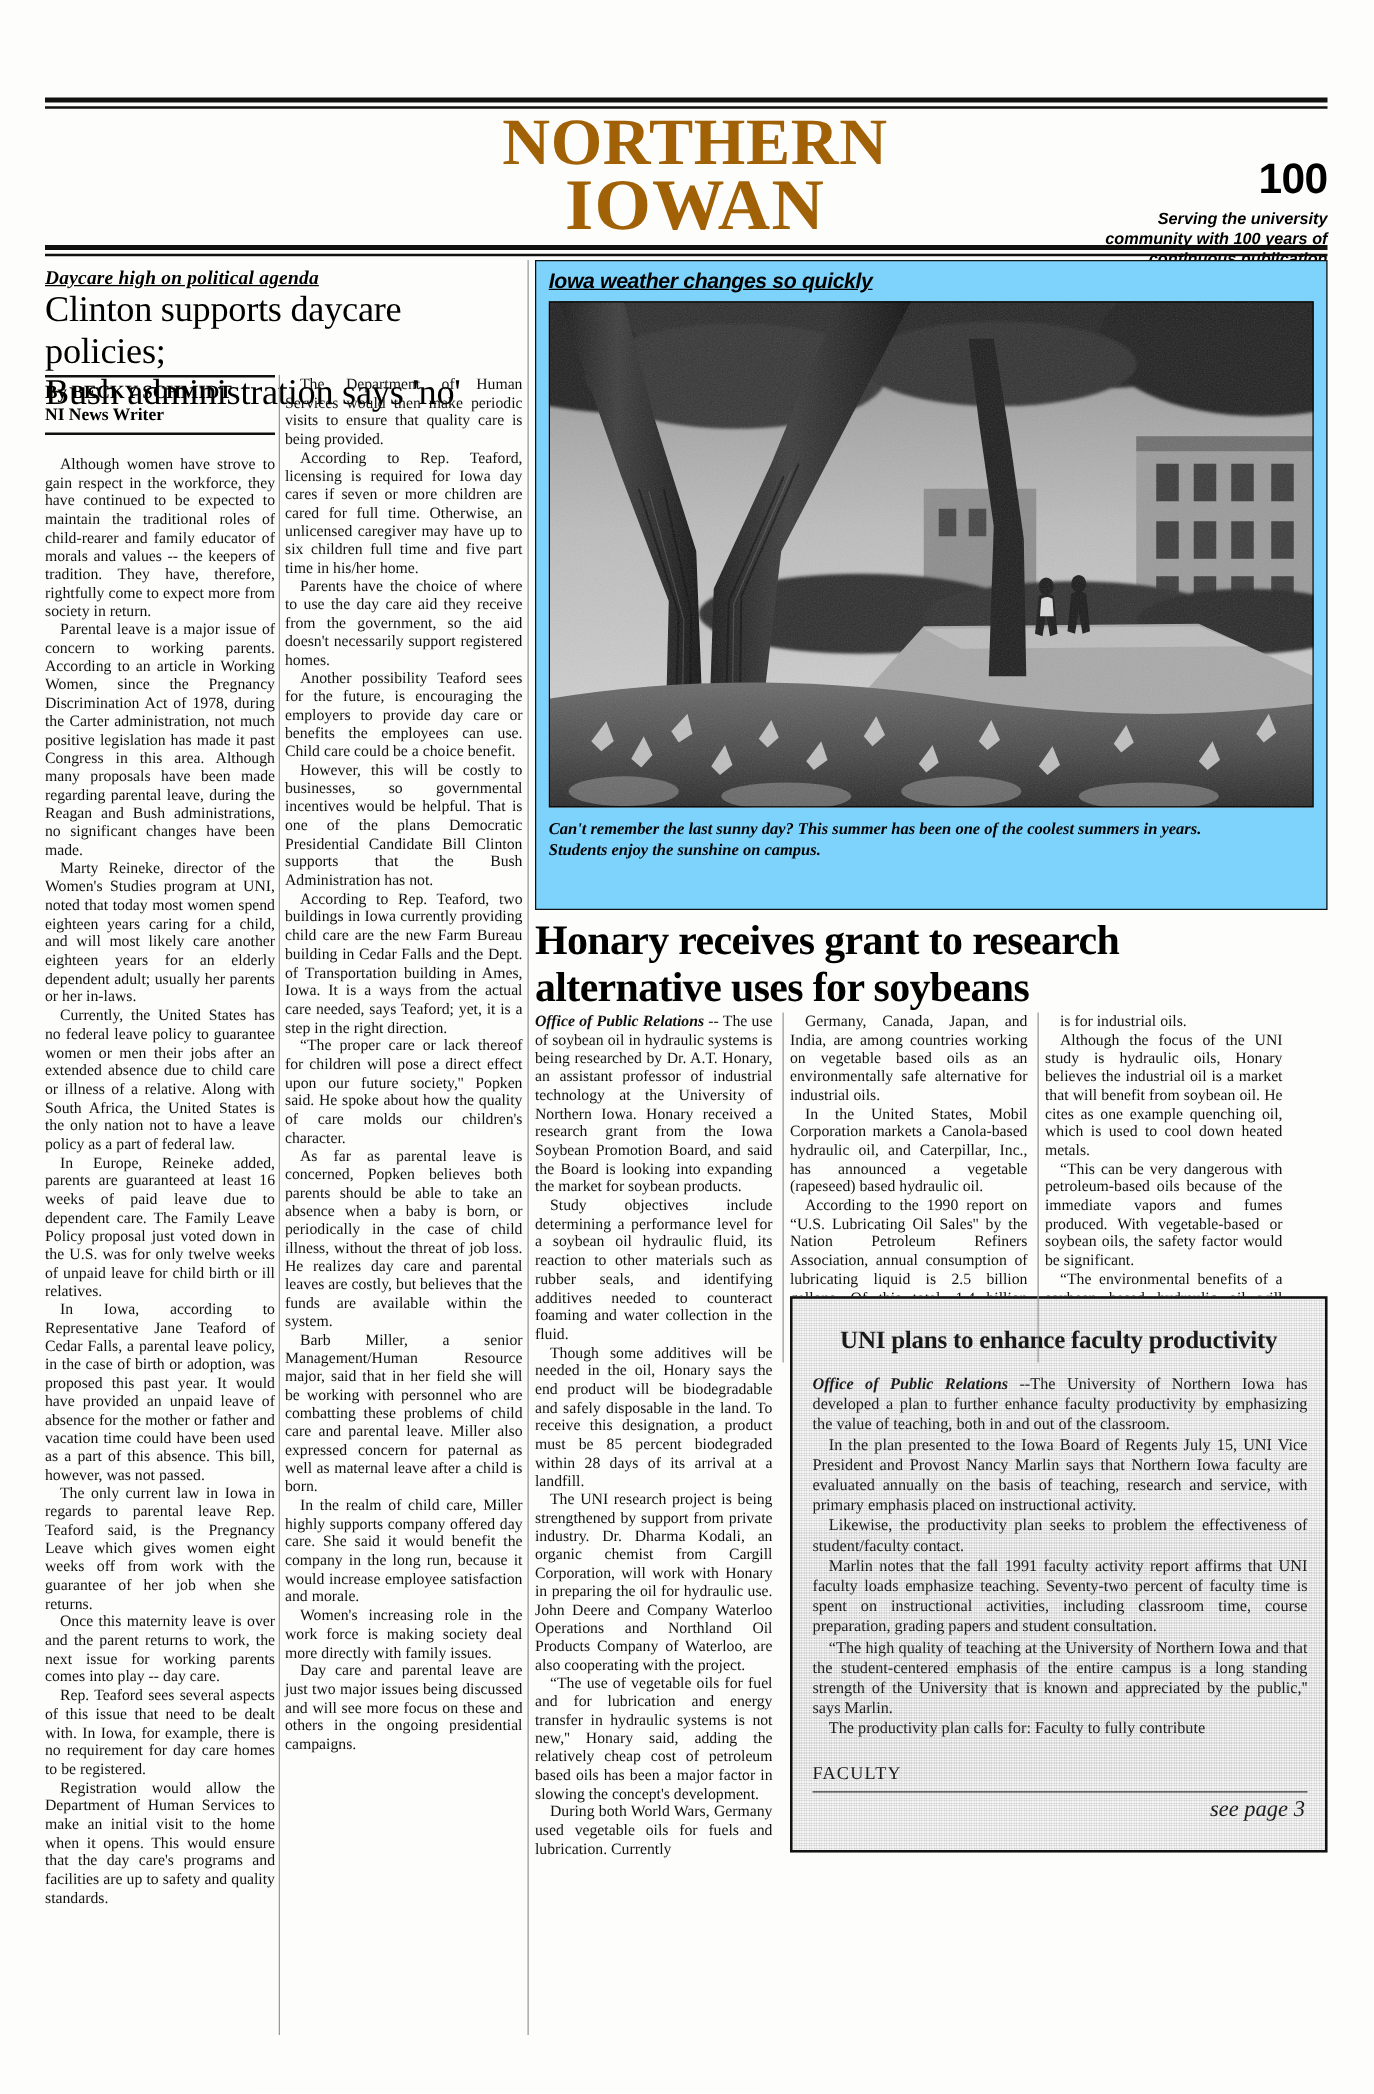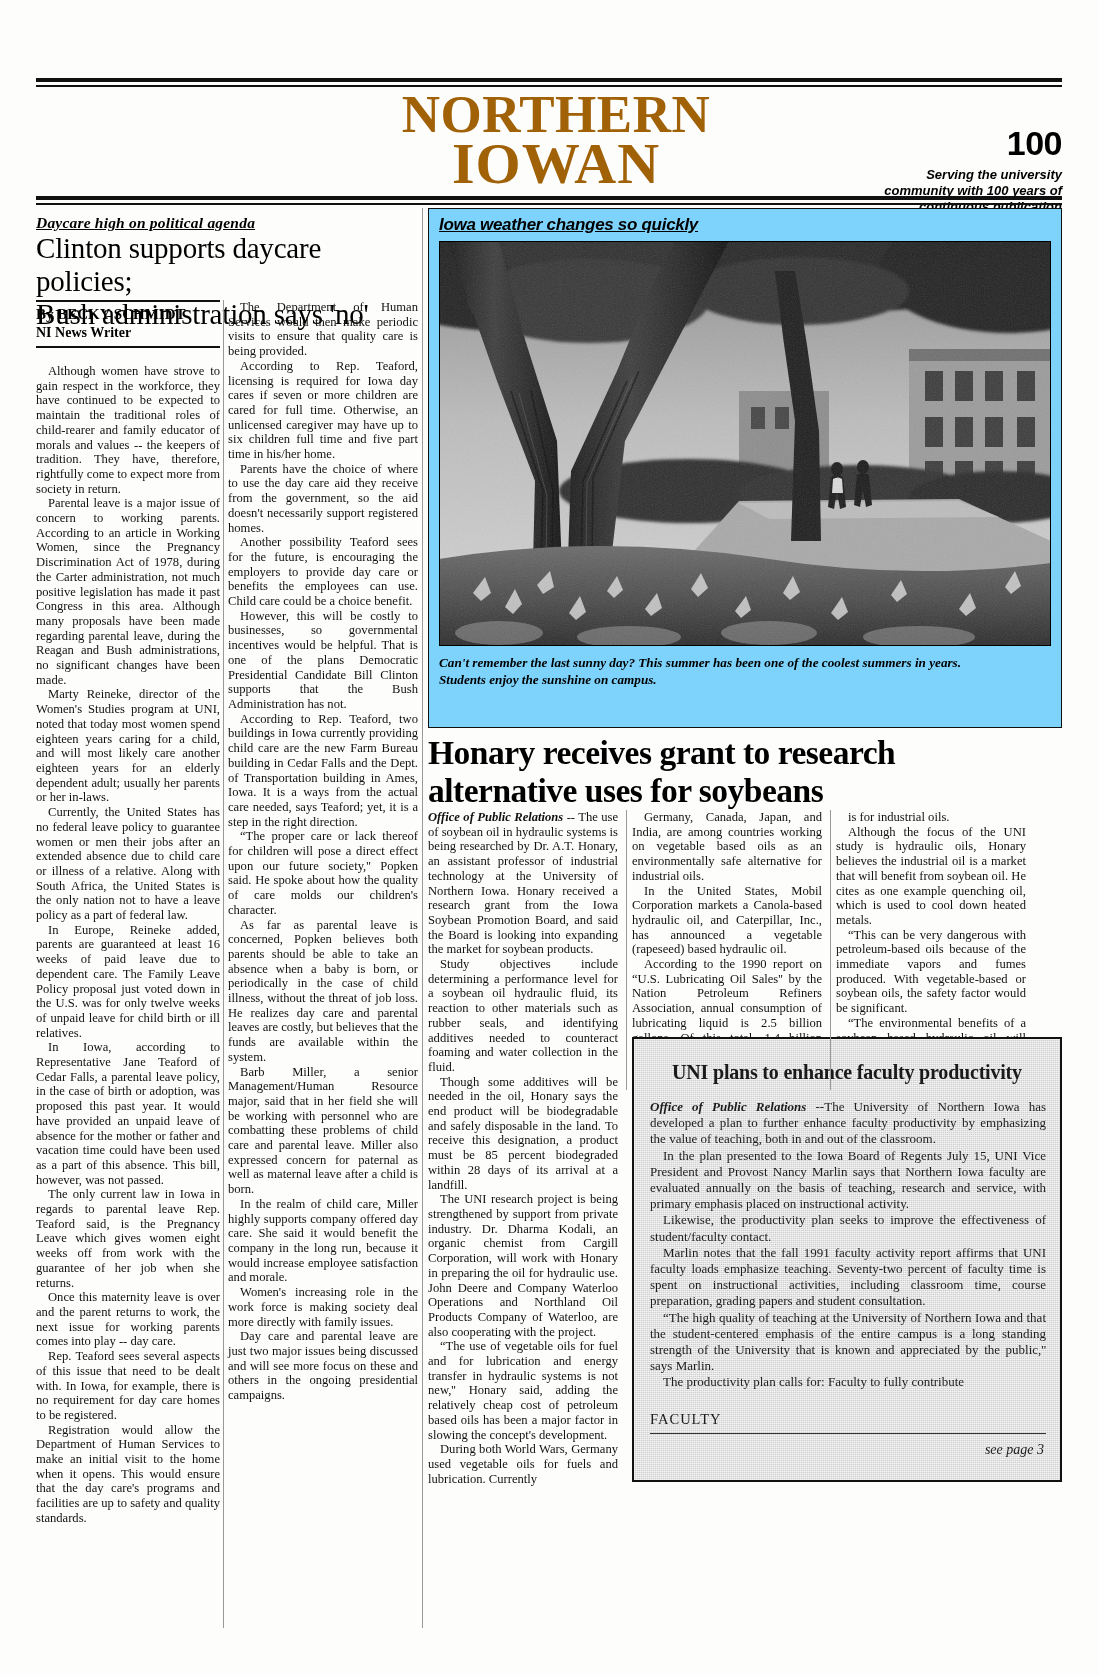--- a/index.html
+++ b/index.html
@@ -274,21 +274,21 @@
     width: 396px;
     height: 1.5px;
     background: #333;
   }
   .gray-seepage {
     position: absolute;
     right: 16px;
     bottom: 22px;
     font-family: "Liberation Serif", serif;
     font-style: italic;
-    font-size: 14px;
+    font-size: 18px;
     color: #1c1c1c;
   }
 </style>
 </head>
 <body>
 
 <div class="page">
 
   <div class="masthead-rules">
     <div class="rule-thick"></div>
@@ -522,21 +522,21 @@
       <p>Although the focus of the UNI study is hydraulic oils, Honary believes the industrial oil is a market that will benefit from soybean oil. He cites as one example quenching oil, which is used to cool down heated metals.</p>
       <p>“This can be very dangerous with petroleum-based oils because of the immediate vapors and fumes produced. With vegetable-based or soybean oils, the safety factor would be significant.</p>
       <p>“The environmental benefits of a soybean based hydraulic oil will make the product attractive to the farmers, industry and the public.''</p>
     </div>
 
   <div class="gray-box">
     <div class="gray-title">UNI plans to enhance faculty productivity</div>
     <div class="gray-body" id="facbody">
         <p class="noind"><span class="lead-src">Office of Public Relations</span> --The University of Northern Iowa has developed a plan to further enhance faculty productivity by emphasizing the value of teaching, both in and out of the classroom.</p>
         <p>In the plan presented to the Iowa Board of Regents July 15, UNI Vice President and Provost Nancy Marlin says that Northern Iowa faculty are evaluated annually on the basis of teaching, research and service, with primary emphasis placed on instructional activity.</p>
-        <p>Likewise, the productivity plan seeks to improve the effectiveness of student/faculty contact.</p>
+        <p>Likewise, the productivity plan seeks to problem the effectiveness of student/faculty contact.</p>
         <p>Marlin notes that the fall 1991 faculty activity report affirms that UNI faculty loads emphasize teaching. Seventy-two percent of faculty time is spent on instructional activities, including classroom time, course preparation, grading papers and student consultation.</p>
         <p>“The high quality of teaching at the University of Northern Iowa and that the student-centered emphasis of the entire campus is a long standing strength of the University that is known and appreciated by the public,'' says Marlin.</p>
         <p>The productivity plan calls for: Faculty to fully contribute</p>
       </div>
     <div class="gray-jump">FACULTY</div>
     <div class="gray-jump-rule"></div>
     <div class="gray-seepage">see page 3</div>
   </div>
 
   <div class="vrule" style="left:223px; top:300px; height:1328px;"></div>

